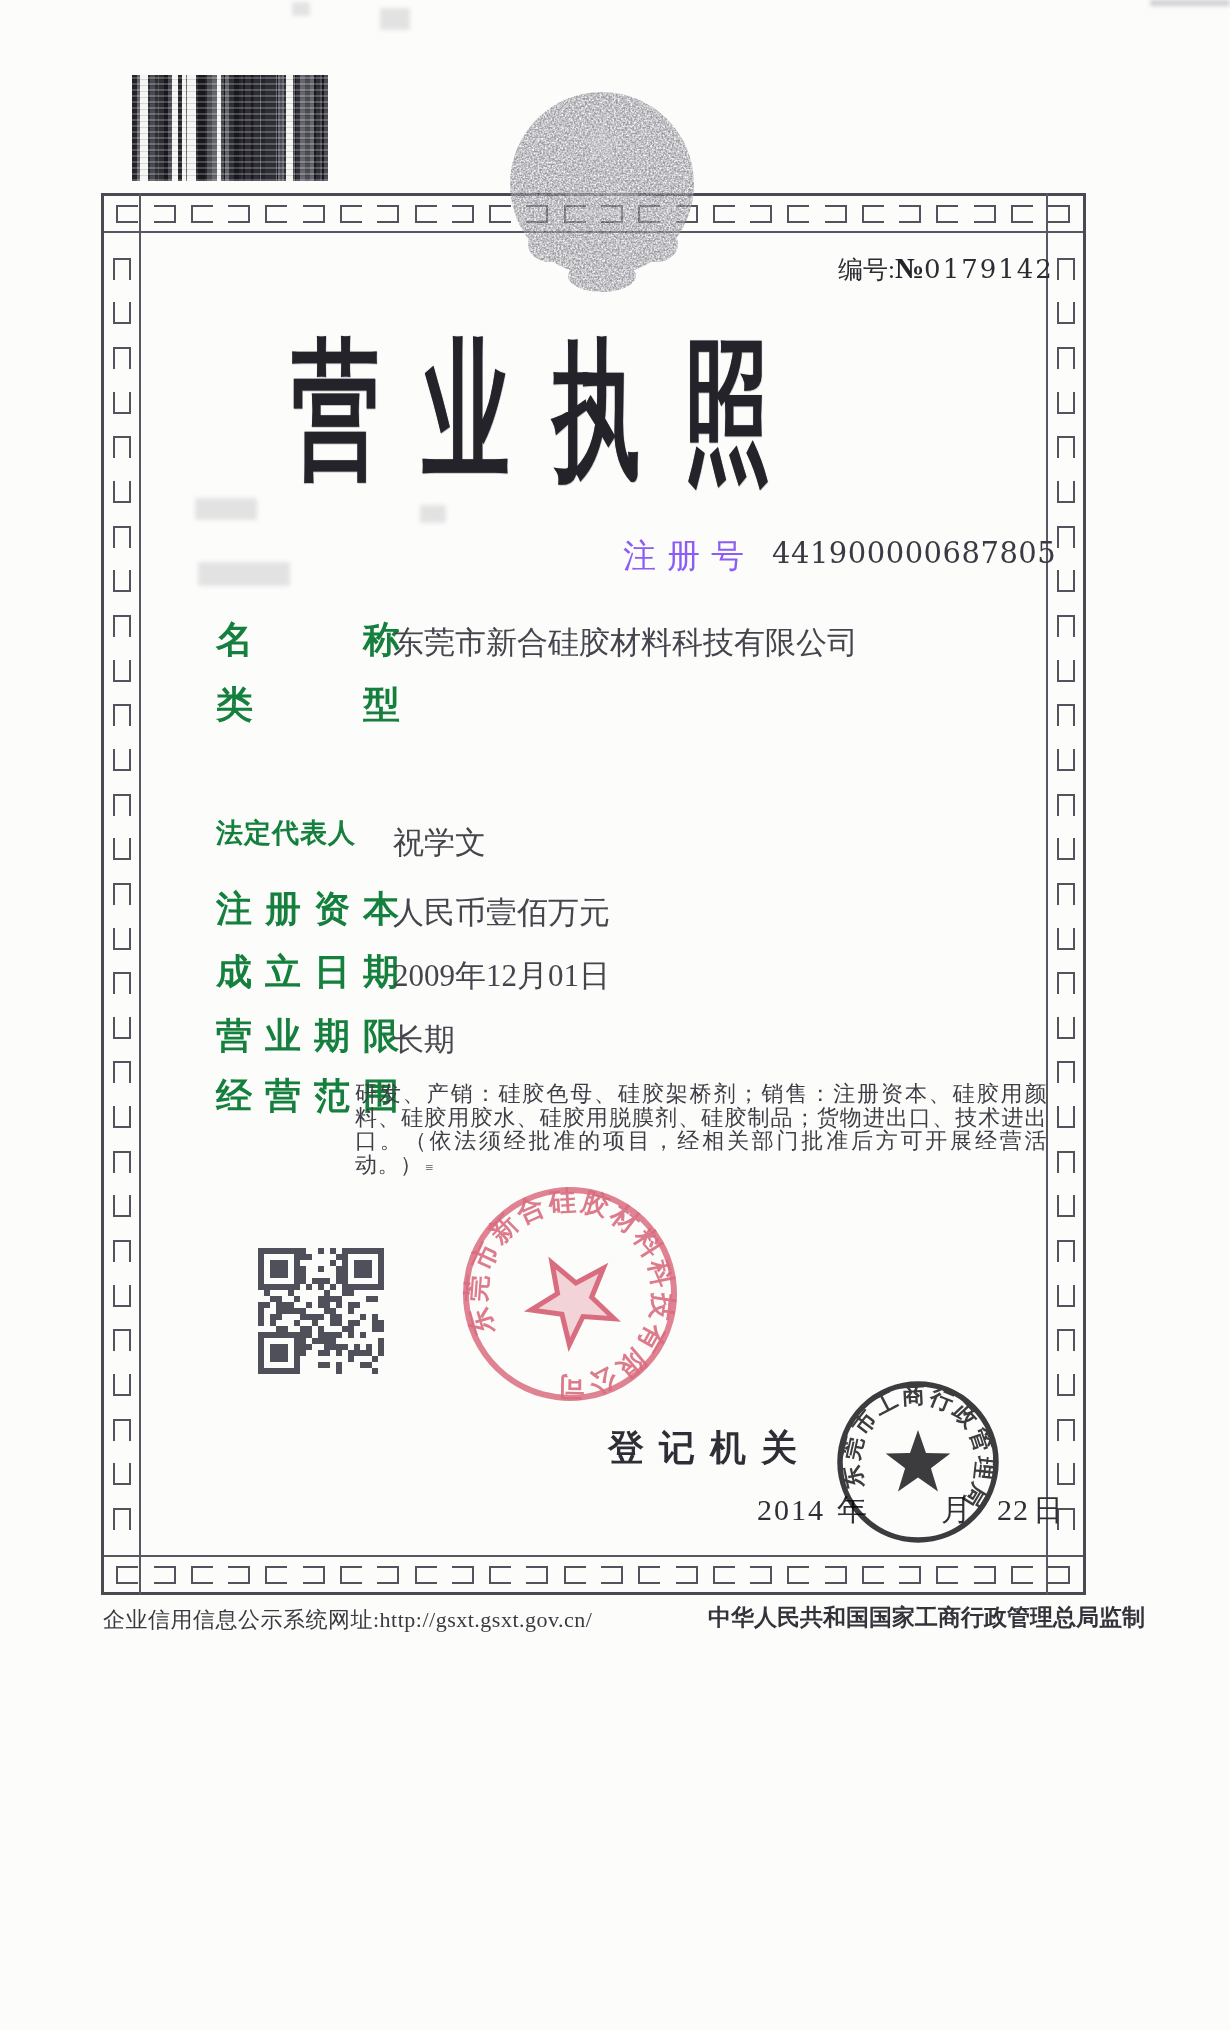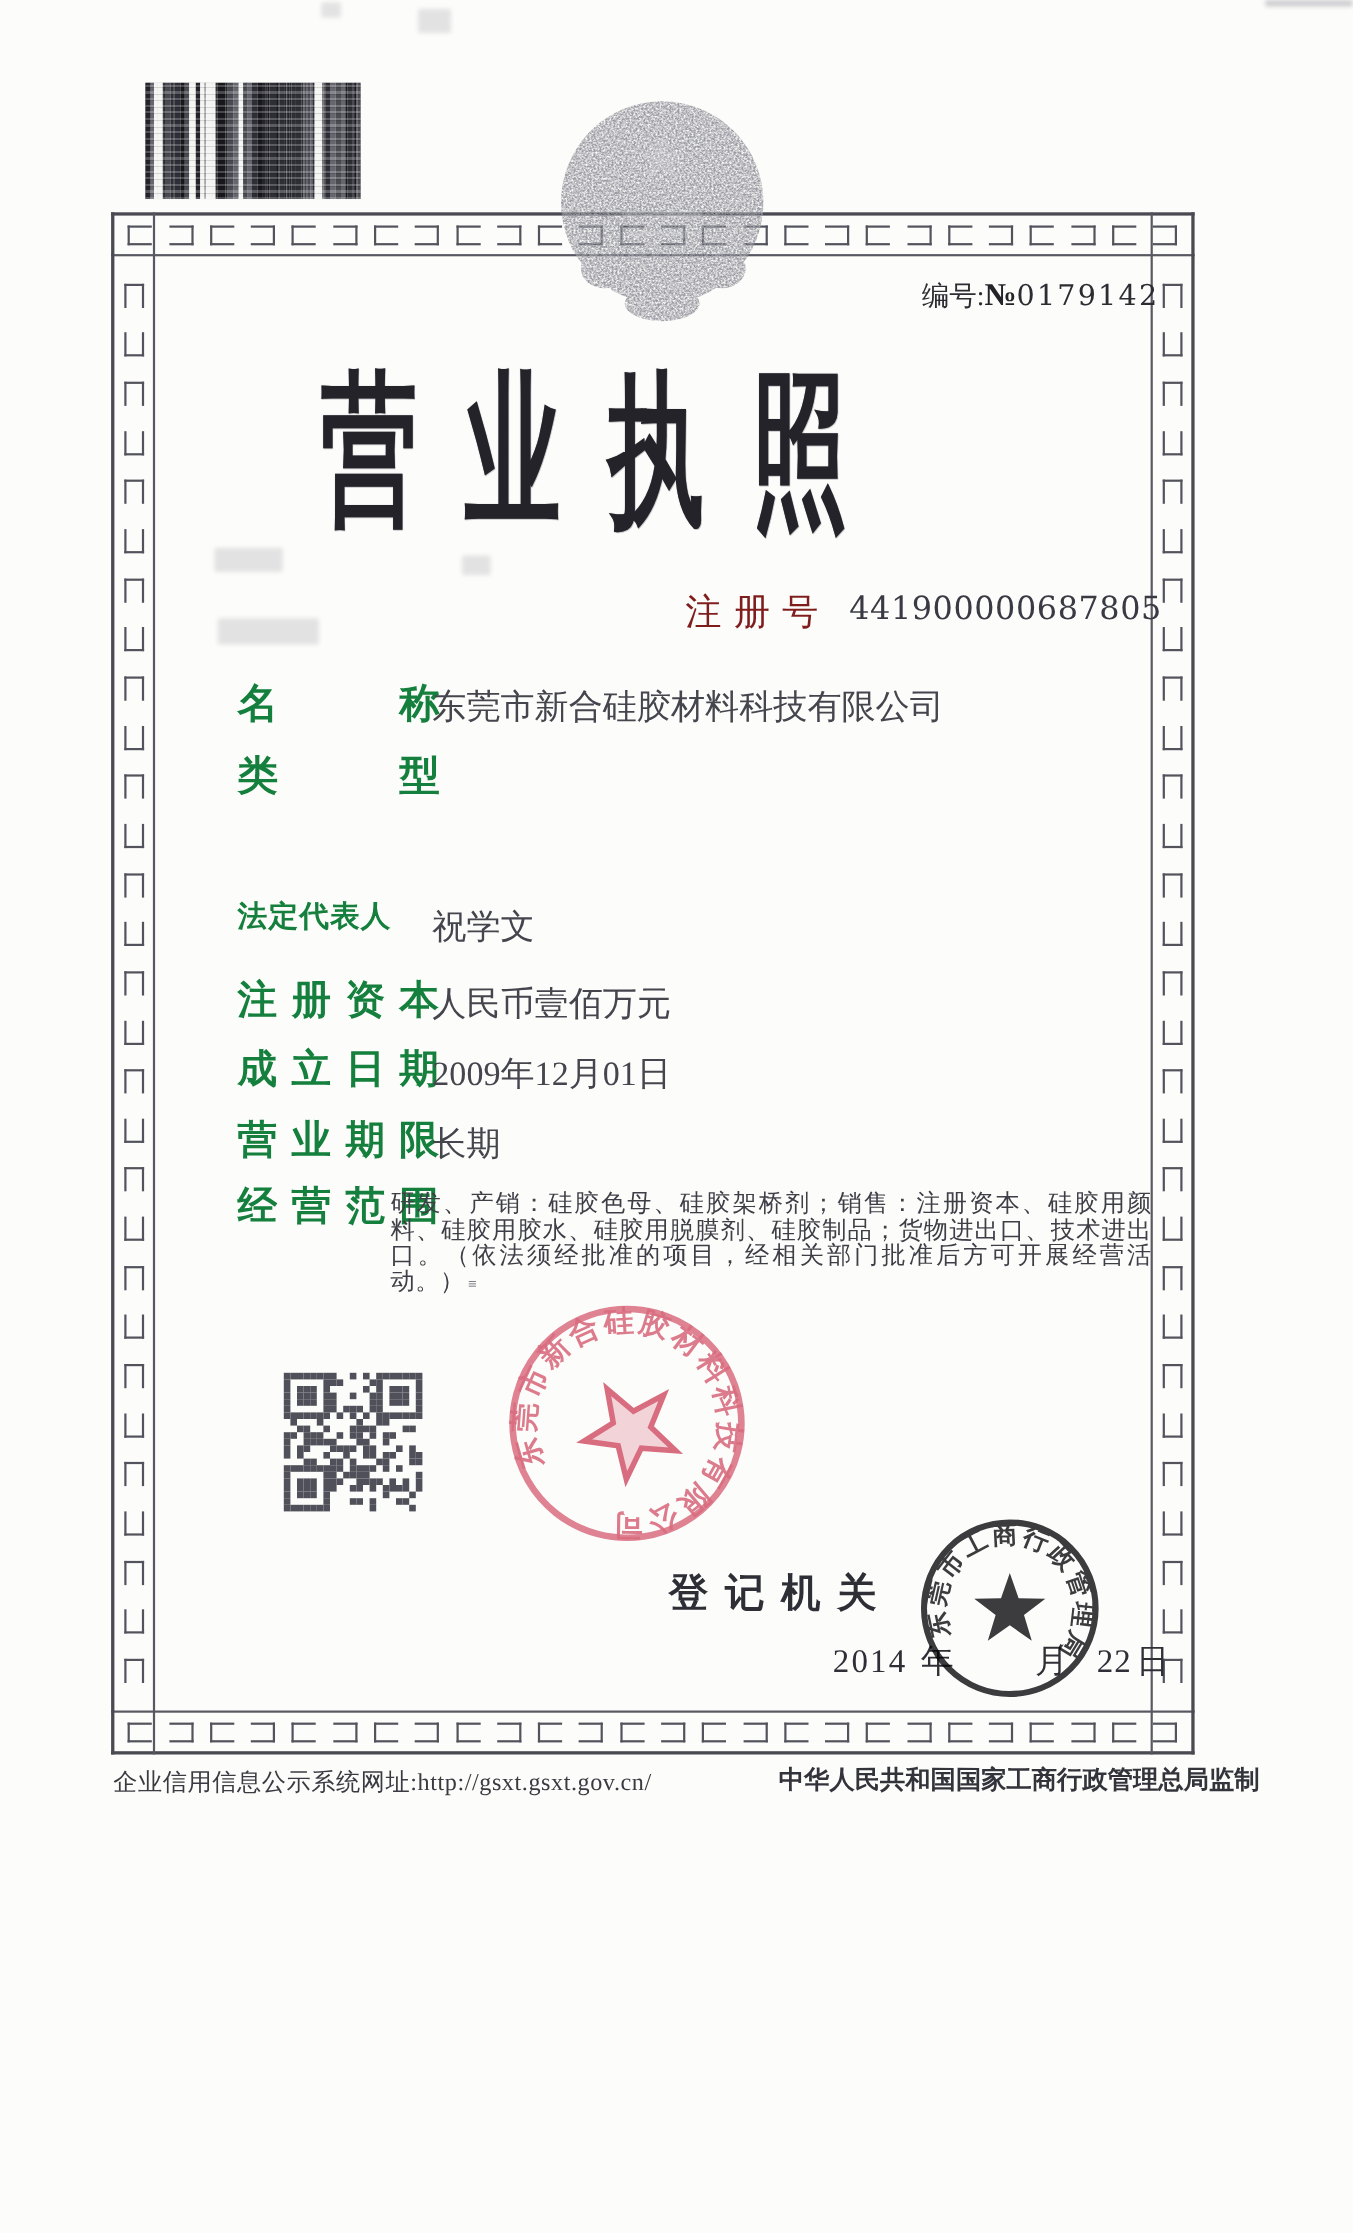--- a/index.html
+++ b/index.html
@@ -36,21 +36,21 @@
   .serial .s2{font-size:29px;font-weight:bold;color:#232329;}
   .serial .s3{font-size:26px;letter-spacing:2px;color:#2c2c33;font-family:"DejaVu Serif",serif;}
 
   
   .title{left:292px;top:330px;font-size:150px;line-height:1.08;font-weight:800;
     letter-spacing:75px;white-space:nowrap;color:#232329;
     transform:scaleX(.58);transform-origin:left top;
     text-shadow:0 0 1px rgba(90,90,100,.8),1px 1px 0 rgba(120,120,130,.35);}
 
   
-  .regno-lab{left:623px;top:534px;font-size:33px;letter-spacing:11px;color:#7f1d1d;white-space:nowrap;}
+  .regno-lab{left:623px;top:534px;font-size:33px;letter-spacing:11px;color:#8b5cf6;white-space:nowrap;}
   .regno-val{left:772px;top:536px;font-size:29px;letter-spacing:.5px;color:#3a3a44;font-family:"DejaVu Serif",serif;white-space:nowrap;}
 
   
   .row{position:absolute;left:200px;width:850px;height:54px;}
   .lab{position:absolute;left:16px;top:0;font-size:37px;font-weight:700;color:#15803d;white-space:nowrap;}
   .lab.ls2{letter-spacing:110px;}
   .lab.ls4{font-size:36px;letter-spacing:13px;}
   .lab.ls5{font-size:27px;letter-spacing:1px;}
   .val{position:absolute;left:193px;top:7px;font-size:31px;color:#45454e;white-space:nowrap;}
   .row.addr .val{left:165px;font-size:31px;}

